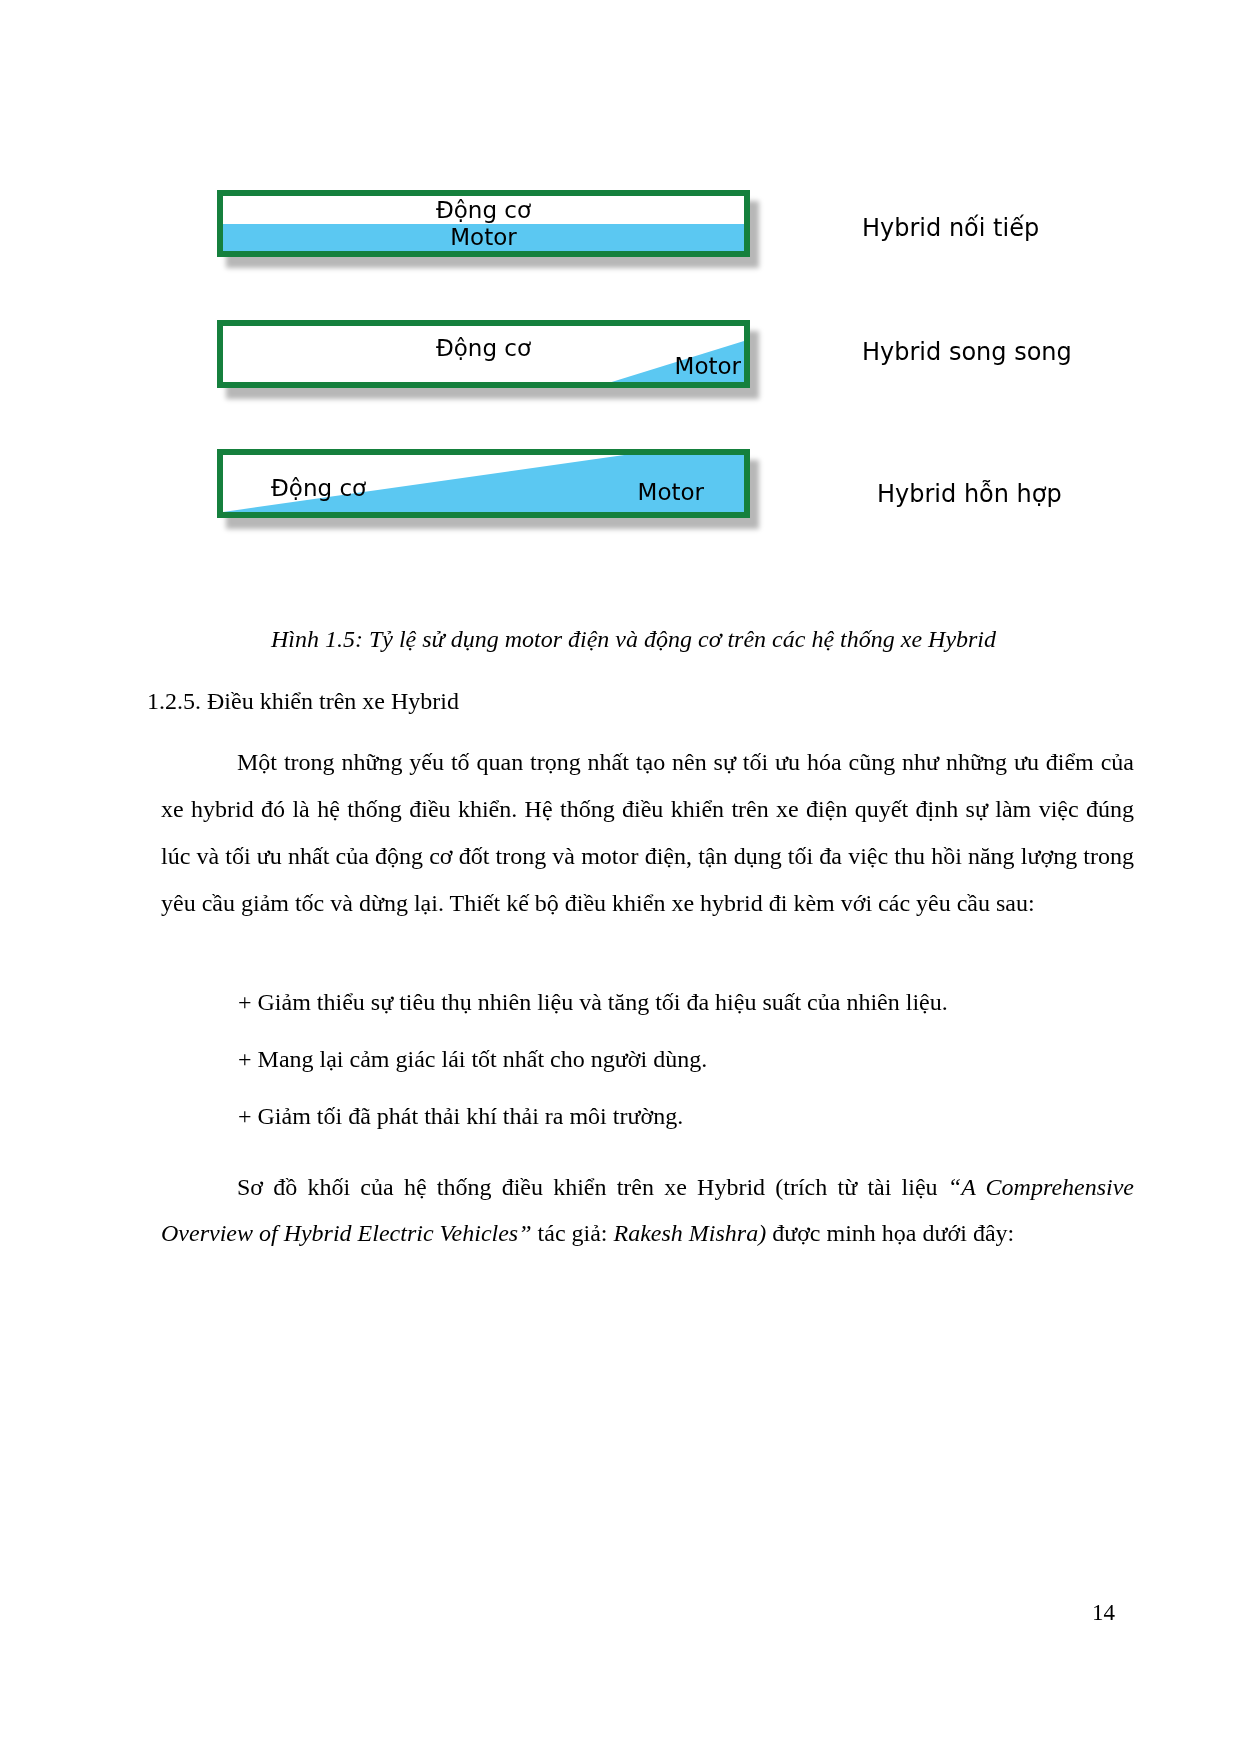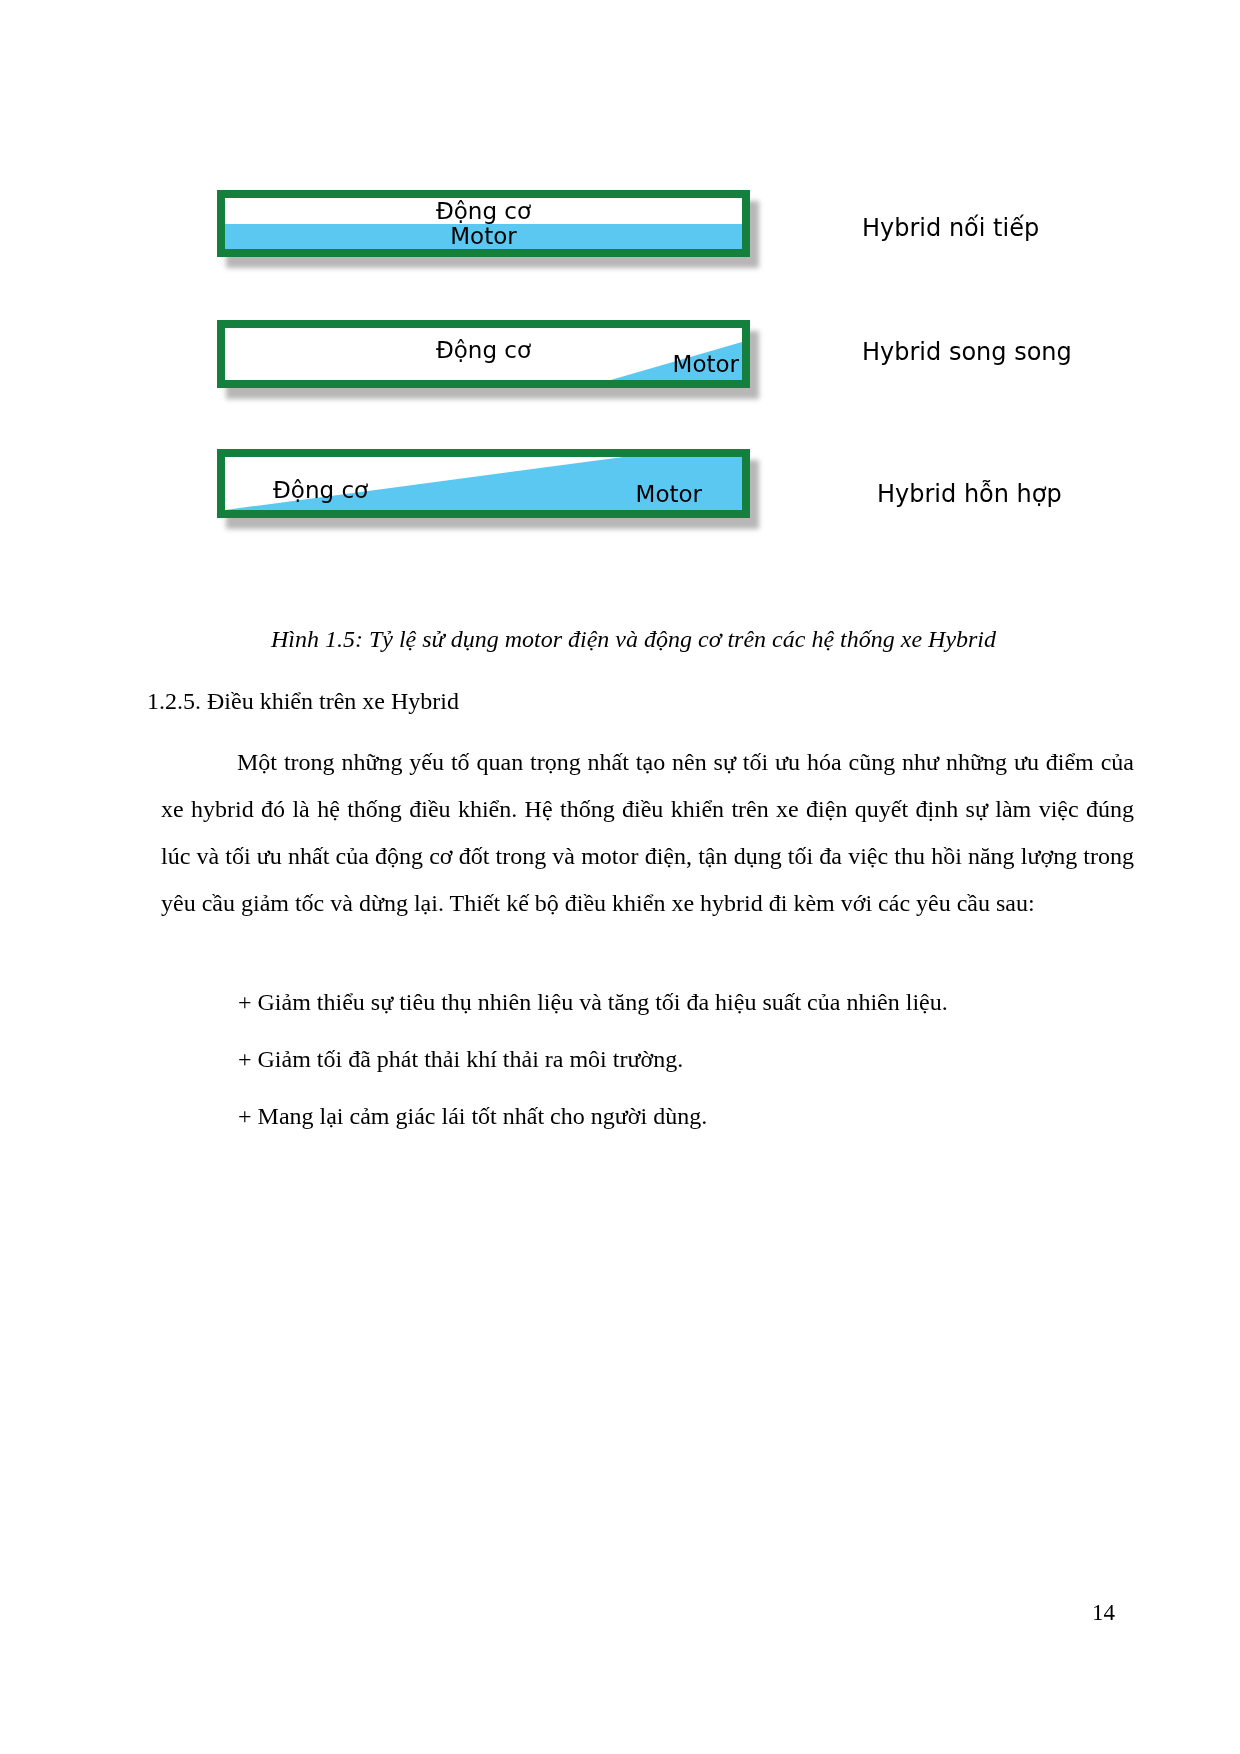--- a/index.html
+++ b/index.html
@@ -3,21 +3,21 @@
 <meta charset="utf-8">
 <style>
   html,body{margin:0;padding:0;background:#ffffff;}
   .page{
     position:relative;width:1240px;height:1754px;background:#ffffff;overflow:hidden;
     font-family:"Liberation Serif", serif;color:#000;
   }
   
   .bar{
     position:absolute;left:217px;width:533px;height:67px;
-    background:#ffffff;border:8px solid #15803d;box-sizing:border-box;
+    background:#ffffff;border:6px solid #15803d;box-sizing:border-box;
     box-shadow:9px 11px 5px #b7b7b7;
     font-family:"DejaVu Sans","Liberation Sans",sans-serif;font-size:23px;color:#000;
   }
   .bar--series{top:190px;}
   .bar--parallel{top:320px;height:68px;}
   .bar--mixed{top:449px;height:69px;}
   .bar .half{position:absolute;left:0;width:100%;height:50%;display:flex;align-items:center;justify-content:center;}
   .bar .half.top{top:0;}
   .bar .half.bottom{bottom:0;background:#5bc8f2;}
   .bar svg{position:absolute;left:0;top:0;width:100%;height:100%;display:block;}
@@ -86,20 +86,21 @@
   <div class="bar-caption c3">Hybrid hỗn hợp</div>
 
   <div class="fig-title">Hình 1.5: Tỷ lệ sử dụng motor điện và động cơ trên các hệ thống xe Hybrid</div>
 
   <div class="sec-heading">1.2.5. Điều khiển trên xe Hybrid</div>
 
   <p class="para para1">Một trong những yếu tố quan trọng nhất tạo nên sự tối ưu hóa cũng như những ưu điểm của xe hybrid đó là hệ thống điều khiển. Hệ thống điều khiển trên xe điện quyết định sự làm việc đúng lúc và tối ưu nhất của động cơ đốt trong và motor điện, tận dụng tối đa việc thu hồi năng lượng trong yêu cầu giảm tốc và dừng lại. Thiết kế bộ điều khiển xe hybrid đi kèm với các yêu cầu sau:</p>
 
   <div class="bullets">
     <p class="bullet">+ Giảm thiểu sự tiêu thụ nhiên liệu và tăng tối đa hiệu suất của nhiên liệu.</p>
+    <p class="bullet">+ Mang lại cảm giác lái tốt nhất cho người dùng.</p>
     <p class="bullet">+ Giảm tối đã phát thải khí thải ra môi trường.</p>
-    <p class="bullet">+ Mang lại cảm giác lái tốt nhất cho người dùng.</p>
   </div>
 
+  <p class="para para2"><span>Sơ đồ khối của hệ thống điều khiển trên xe Hybrid (trích từ tài liệu </span><span class="ital">“A Comprehensive Overview of Hybrid Electric Vehicles”</span><span> tác giả: </span><span class="ital">Rakesh Mishra)</span><span> được minh họa dưới đây:</span></p>
 
   <div class="page-number">14</div>
 
 </div>
 
 </body></html>

